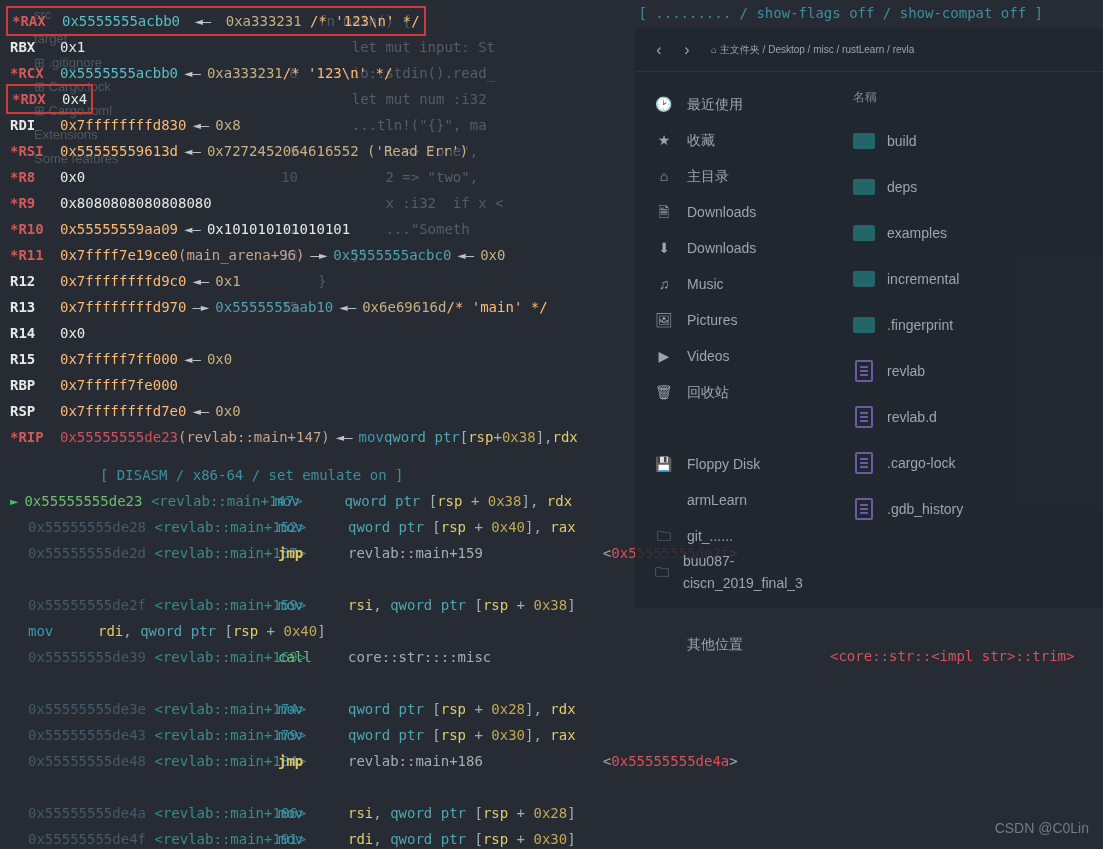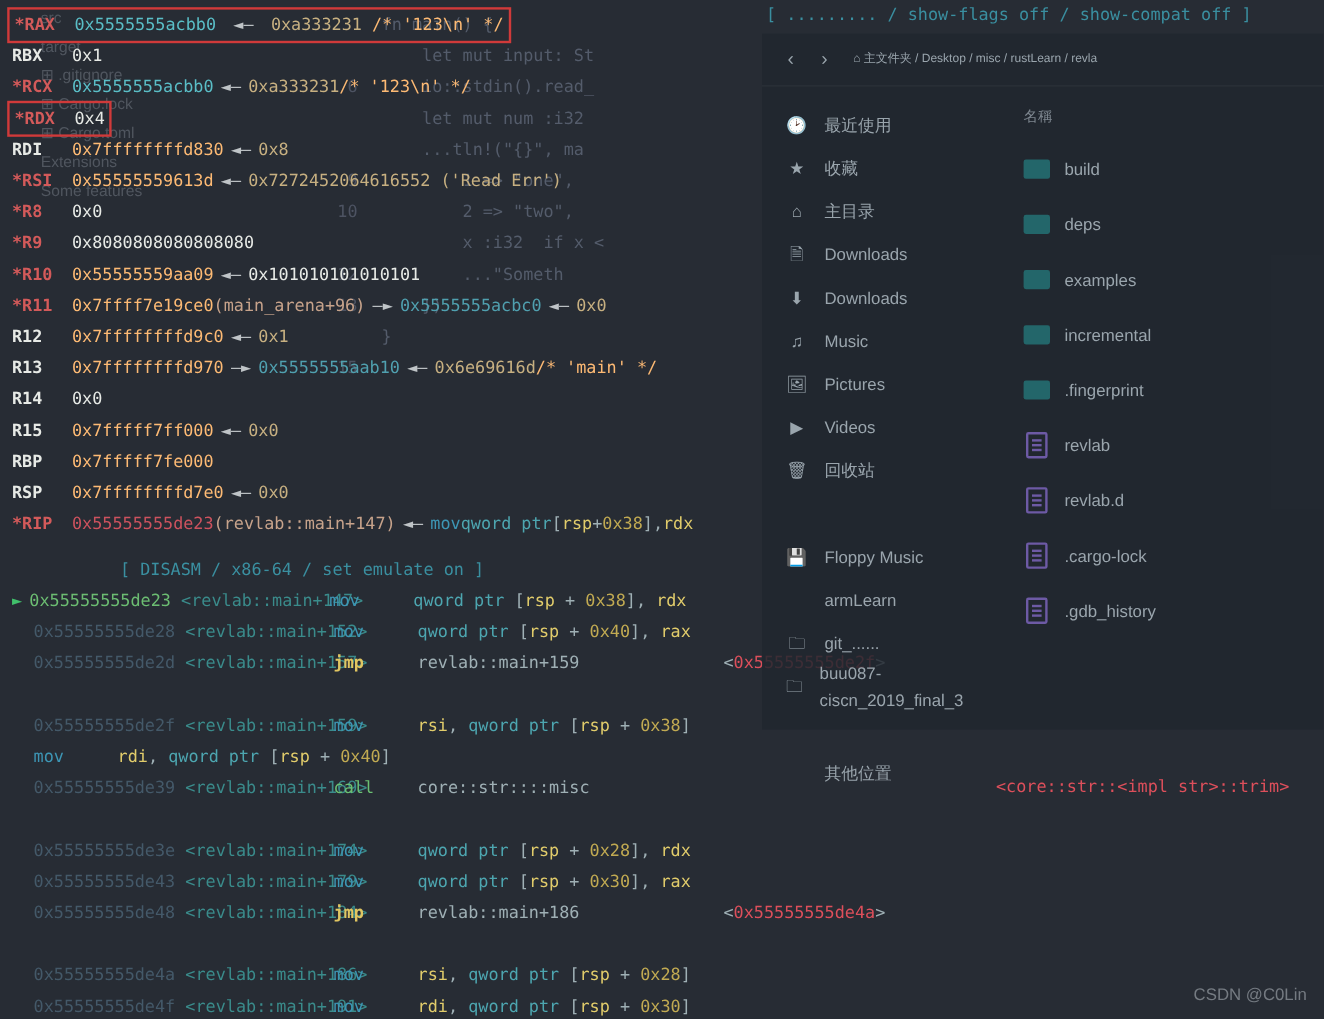--- a/index.html
+++ b/index.html
@@ -321,21 +321,21 @@
         <div class="sitem">
           <span class="ico">🗑</span>
           <span>回收站</span>
         </div>
         <div class="sitem">
           <span class="ico"></span>
           <span></span>
         </div>
         <div class="sitem">
           <span class="ico">💾</span>
-          <span>Floppy Music</span>
+          <span>Floppy Disk</span>
         </div>
         <div class="sitem">
           <span class="ico"></span>
           <span>armLearn</span>
         </div>
         <div class="sitem">
           <span class="ico">🗀</span>
           <span>git_......</span>
         </div>
         <div class="sitem">

